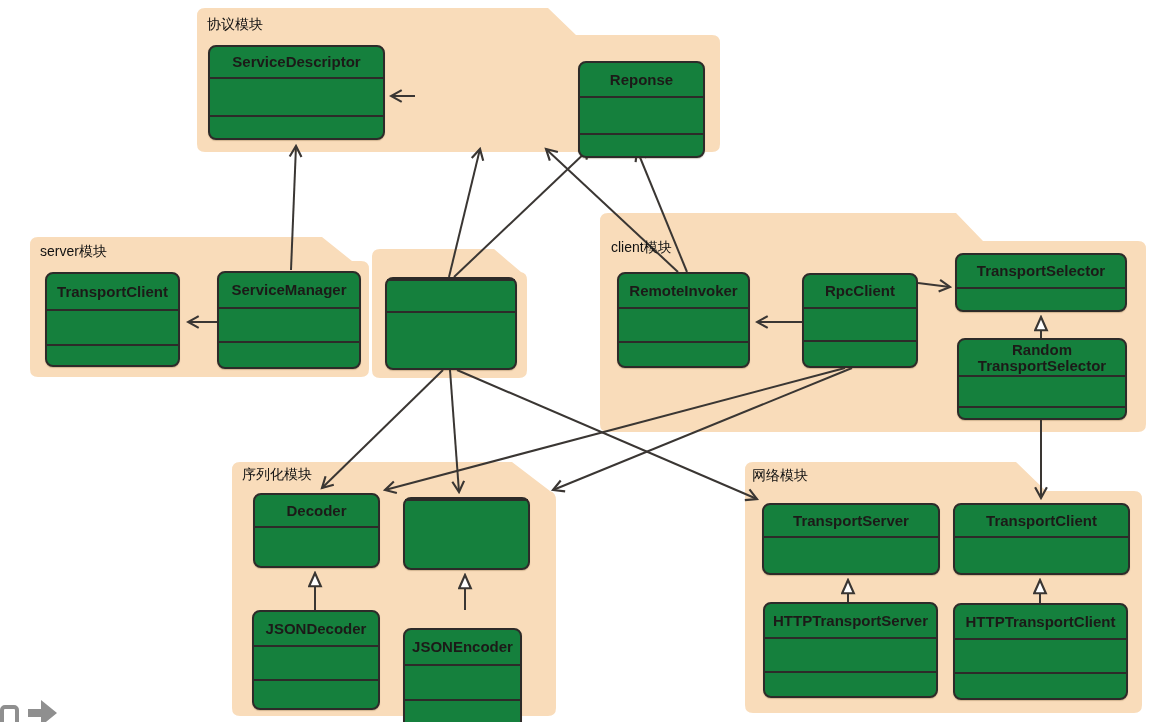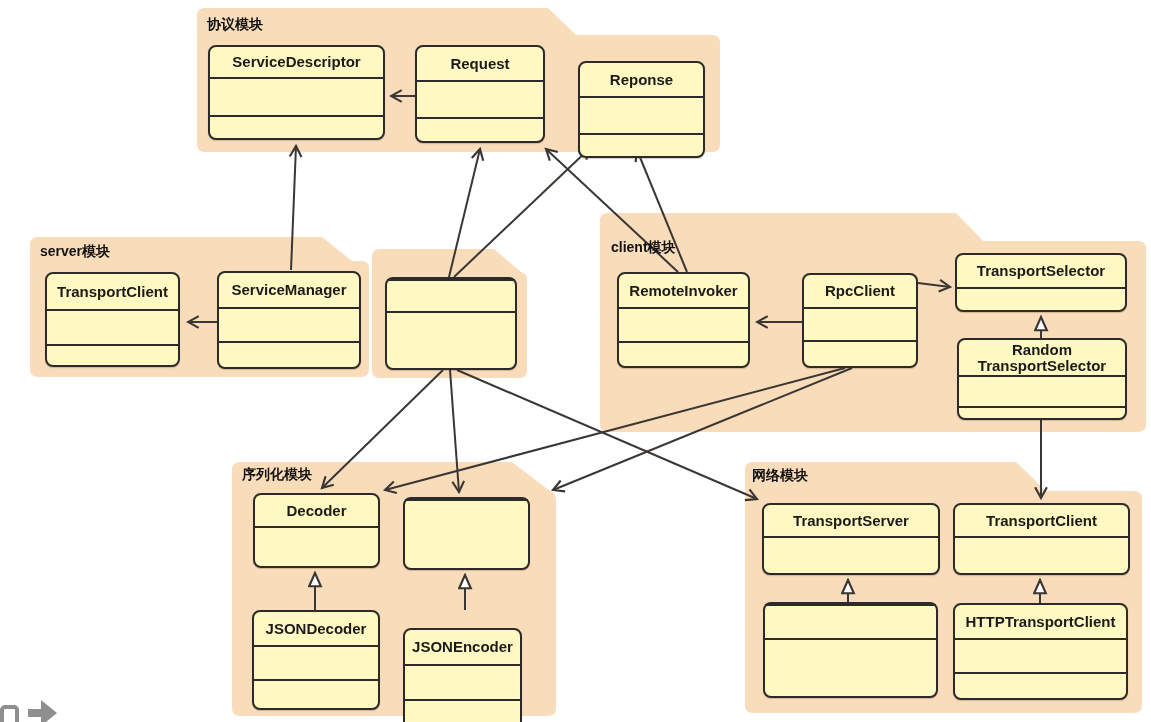--- a/index.html
+++ b/index.html
@@ -6,26 +6,26 @@
   #canvas{
     position:relative;
     width:1151px;height:722px;
     overflow:hidden;
     background:#ffffff;
     font-family:"Liberation Sans", sans-serif;
   }
   .layer{position:absolute;left:0;top:0;}
   .module-label{
     position:absolute;
-    font-size:14px;font-weight:bold;color:#111111;
+    font-size:14px;font-weight:normal;color:#111111;
     white-space:nowrap;
   }
   .cls{
     position:absolute;
-    background:#fef9c3;
+    background:#15803d;
     border:2.5px solid #2d2b29;
     border-radius:8px;
     box-sizing:border-box;
     display:flex;flex-direction:column;
     box-shadow:0 1px 1px rgba(90,60,20,0.25);
   }
   .cls-title{
     display:flex;align-items:center;justify-content:center;
     font-size:15px;font-weight:600;color:#1c1a18;
     text-align:center;
@@ -95,25 +95,20 @@
   <div class="module-label" style="left:40px;top:243px;">server模块</div>
   <div class="module-label" style="left:611px;top:219px;margin-top:20px;">client模块</div>
   <div class="module-label" style="left:242px;top:466px;">序列化模块</div>
   <div class="module-label" style="left:752px;top:467px;">网络模块</div>
 
   <div class="cls" style="left:208px;top:45px;width:177px;height:95px">
     <div class="cls-title" style="height:30px">ServiceDescriptor</div>
     <div class="cls-sec" style="height:36px"></div>
     <div class="cls-sec last"></div>
   </div>
-  <div class="cls" style="left:415px;top:45px;width:130px;height:98px">
-    <div class="cls-title" style="height:33px">Request</div>
-    <div class="cls-sec" style="height:35px"></div>
-    <div class="cls-sec last"></div>
-  </div>
   <div class="cls" style="left:578px;top:61px;width:127px;height:97px">
     <div class="cls-title" style="height:33px">Reponse</div>
     <div class="cls-sec" style="height:35px"></div>
     <div class="cls-sec last"></div>
   </div>
 
   <div class="cls" style="left:45px;top:272px;width:135px;height:95px">
     <div class="cls-title" style="height:35px">TransportClient</div>
     <div class="cls-sec" style="height:33px"></div>
     <div class="cls-sec last"></div>
@@ -169,20 +164,21 @@
 
   <div class="cls" style="left:762px;top:503px;width:178px;height:72px">
     <div class="cls-title" style="height:31px">TransportServer</div>
     <div class="cls-sec last"></div>
   </div>
   <div class="cls" style="left:953px;top:503px;width:177px;height:72px">
     <div class="cls-title" style="height:31px">TransportClient</div>
     <div class="cls-sec last"></div>
   </div>
   <div class="cls" style="left:763px;top:602px;width:175px;height:96px">
+    <div class="cls-title" style="height:33px">HTTPTransportServer</div>
     <div class="cls-sec" style="height:32px"></div>
     <div class="cls-sec last"></div>
   </div>
   <div class="cls" style="left:953px;top:603px;width:175px;height:97px">
     <div class="cls-title" style="height:33px">HTTPTransportClient</div>
     <div class="cls-sec" style="height:32px"></div>
     <div class="cls-sec last"></div>
   </div>
 
   <svg class="layer" style="left:0;top:697px" width="70" height="25" viewBox="0 0 70 25">

